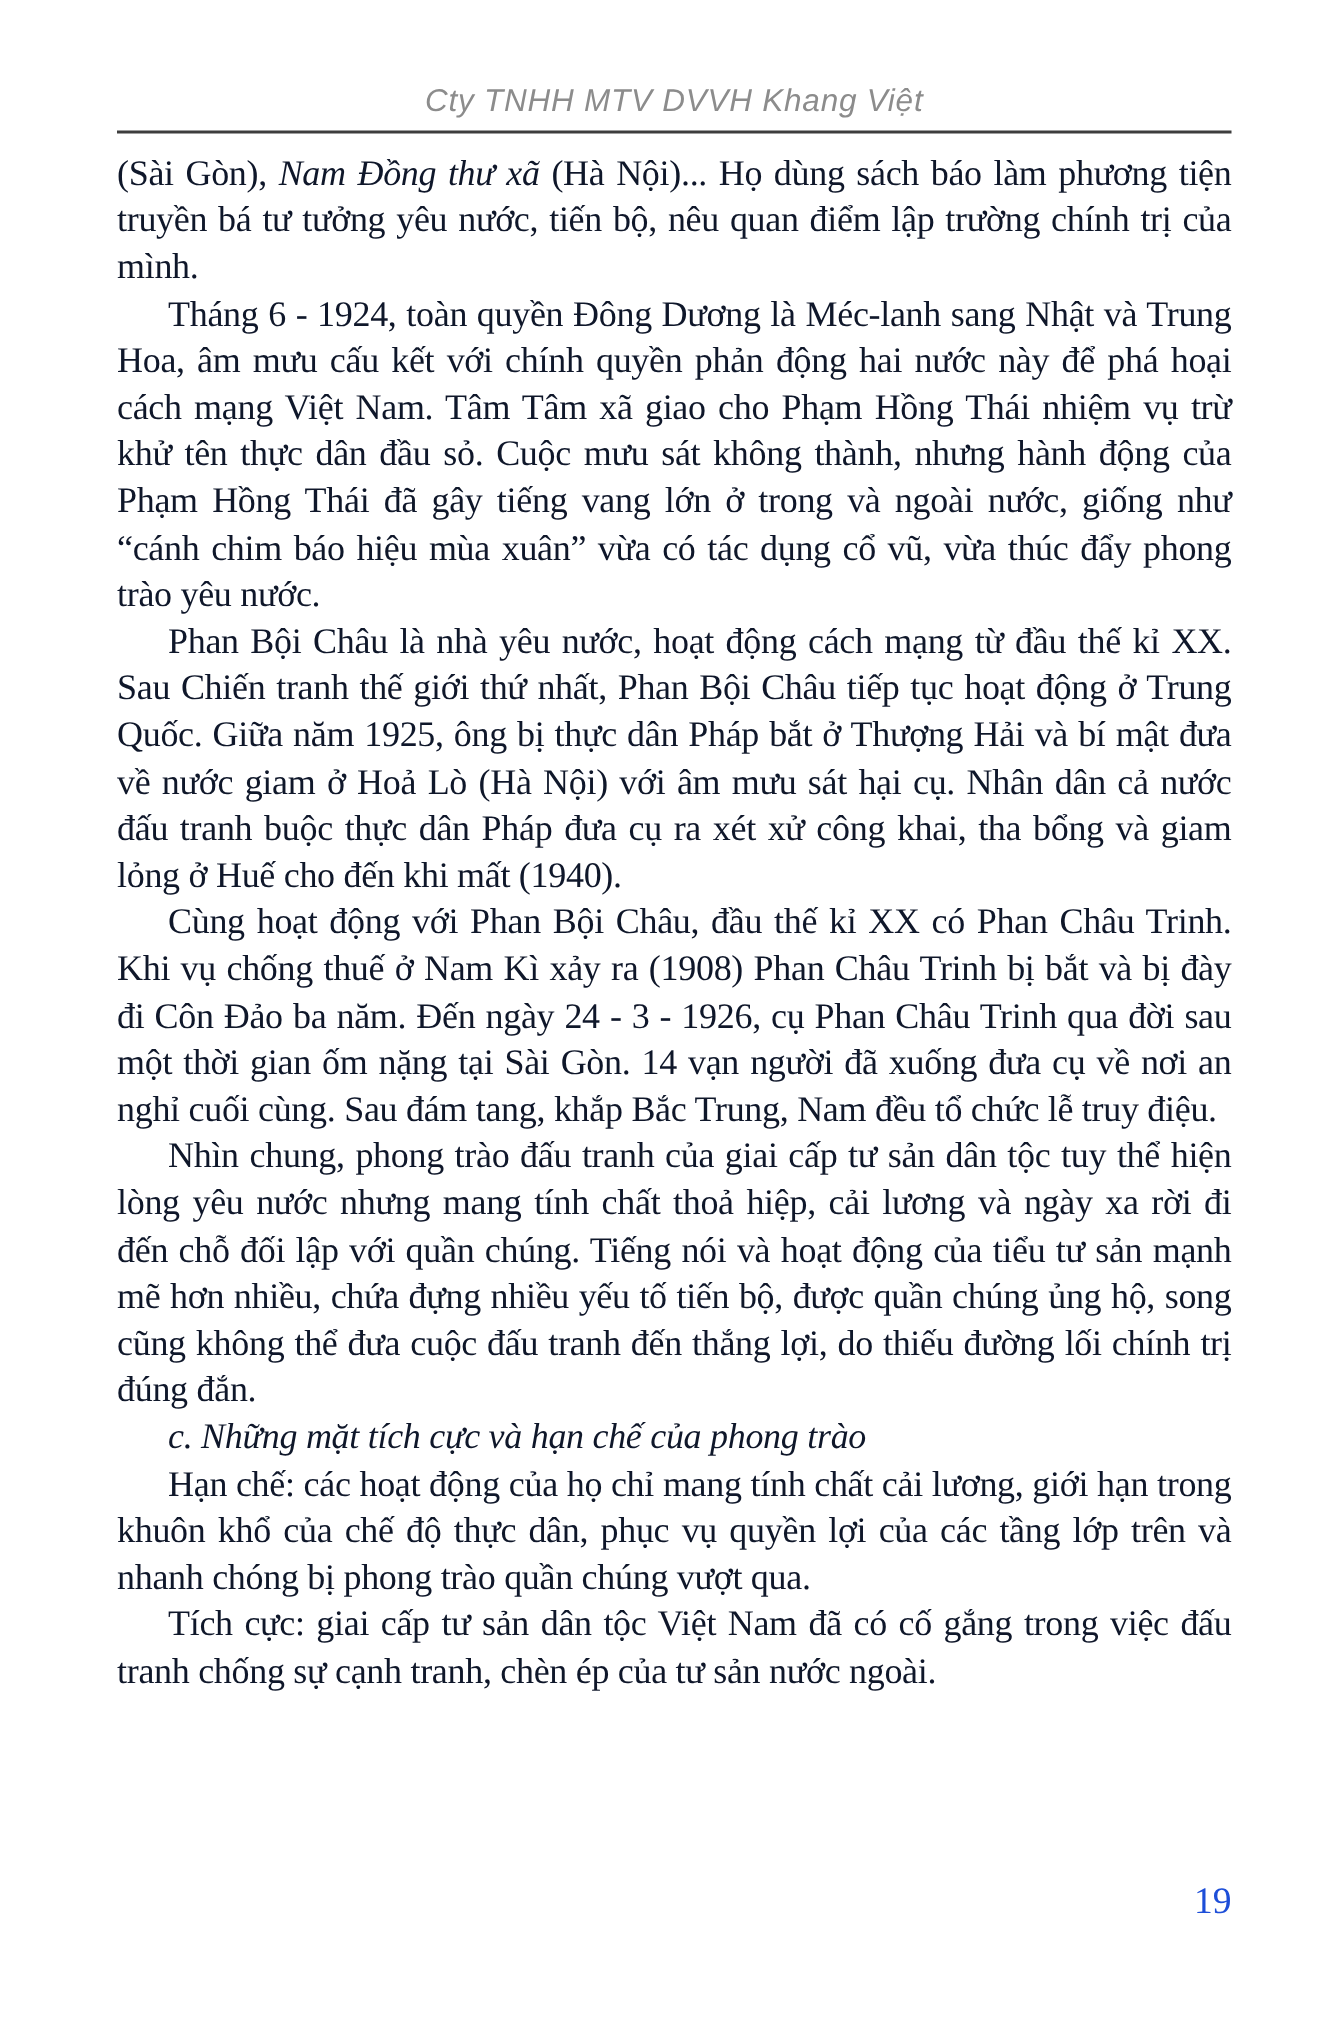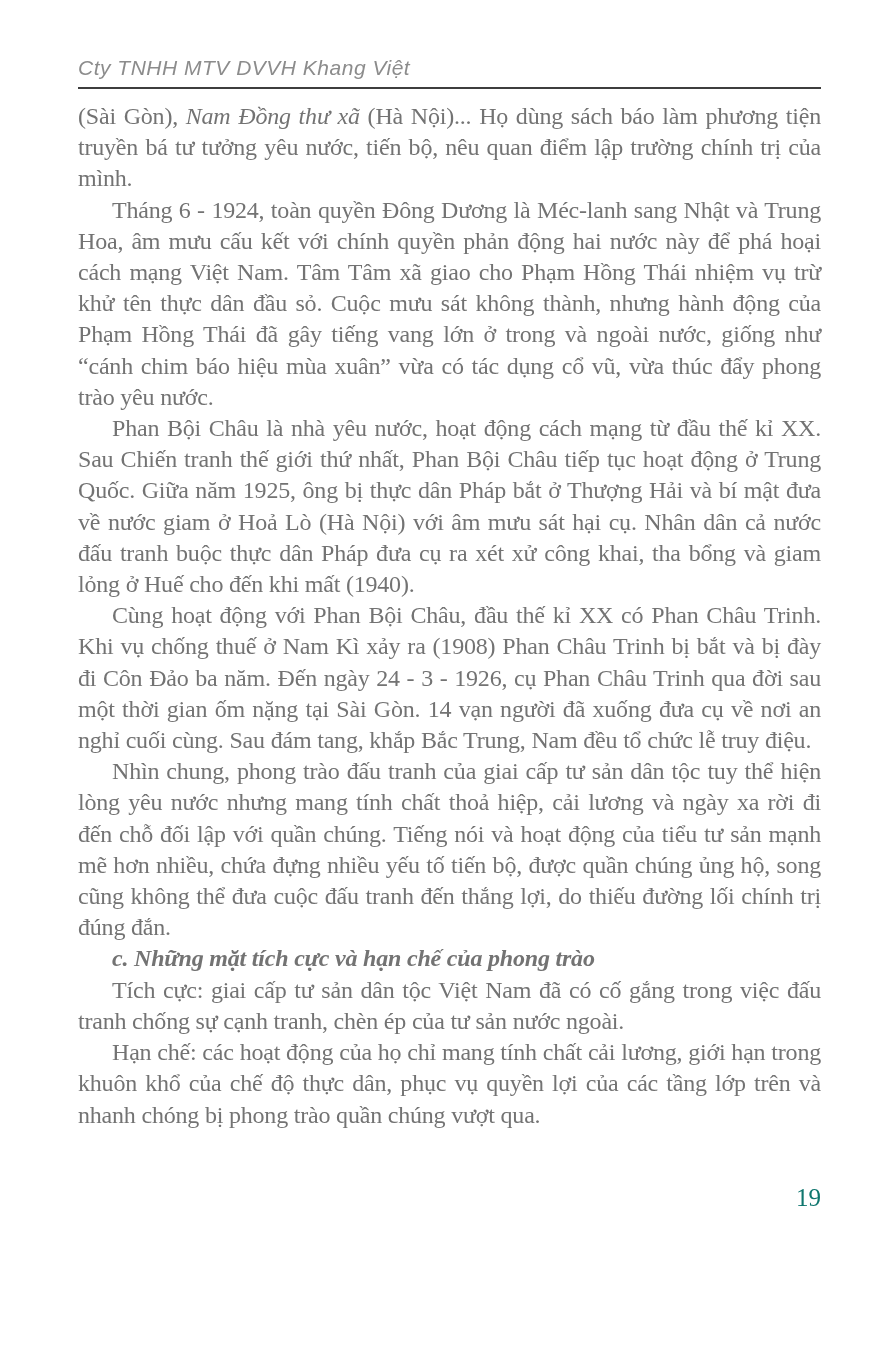--- a/index.html
+++ b/index.html
@@ -10,21 +10,21 @@
     margin: 0 auto;
     background: #ffffff;
     font-family: "Liberation Serif", serif;
     overflow: hidden;
   }
   .running-header {
     position: absolute;
     top: 56px;
     left: 78px;
     width: 743px;
-    text-align: left;
+    text-align: center;
     font-family: "Liberation Sans", sans-serif;
     font-style: italic;
     font-size: 21px;
     letter-spacing: 0.5px;
     color: #8c8c8c;
   }
   .header-rule {
     position: absolute;
     top: 87px;
     left: 78px;
@@ -33,41 +33,41 @@
     border-top: 2px solid #3d3d3d;
   }
   .body-text {
     position: absolute;
     top: 101px;
     left: 78px;
     width: 743px;
     font-size: 24px;
     line-height: 31.2px;
     letter-spacing: -0.2px;
-    color: #737373;
+    color: #0f172a;
     text-align: justify;
   }
   .body-text p { margin: 0; text-indent: 34px; }
   .body-text p.p-first { text-indent: 0; }
   .inline-italic { font-style: italic; }
   .section-heading {
-    font-weight: bold;
+    font-weight: normal;
     font-style: italic;
   }
   .sub-heading {
     font-style: italic;
   }
   .page-number {
     position: absolute;
-    top: 1184px;
+    top: 1254px;
     left: 78px;
     width: 743px;
     text-align: right;
     font-size: 25px;
-    color: #0f766e;
+    color: #1d4ed8;
   }
 </style>
 </head>
 <body>
 
 <div class="page">
 
   <div class="running-header">Cty TNHH MTV DVVH Khang Việt</div>
 
   <div class="header-rule"></div>
@@ -81,21 +81,21 @@
 
     <p>Phan Bội Châu là nhà yêu nước, hoạt động cách mạng từ đầu thế kỉ XX. Sau Chiến tranh thế giới thứ nhất, Phan Bội Châu tiếp tục hoạt động ở Trung Quốc. Giữa năm 1925, ông bị thực dân Pháp bắt ở Thượng Hải và bí mật đưa về nước giam ở Hoả Lò (Hà Nội) với âm mưu sát hại cụ. Nhân dân cả nước đấu tranh buộc thực dân Pháp đưa cụ ra xét xử công khai, tha bổng và giam lỏng ở Huế cho đến khi mất (1940).</p>
 
     <p>Cùng hoạt động với Phan Bội Châu, đầu thế kỉ XX có Phan Châu Trinh. Khi vụ chống thuế ở Nam Kì xảy ra (1908) Phan Châu Trinh bị bắt và bị đày đi Côn Đảo ba năm. Đến ngày 24 - 3 - 1926, cụ Phan Châu Trinh qua đời sau một thời gian ốm nặng tại Sài Gòn. 14 vạn người đã xuống đưa cụ về nơi an nghỉ cuối cùng. Sau đám tang, khắp Bắc Trung, Nam đều tổ chức lễ truy điệu.</p>
 
     <p>Nhìn chung, phong trào đấu tranh của giai cấp tư sản dân tộc tuy thể hiện lòng yêu nước nhưng mang tính chất thoả hiệp, cải lương và ngày xa rời đi đến chỗ đối lập với quần chúng. Tiếng nói và hoạt động của tiểu tư sản mạnh mẽ hơn nhiều, chứa đựng nhiều yếu tố tiến bộ, được quần chúng ủng hộ, song cũng không thể đưa cuộc đấu tranh đến thắng lợi, do thiếu đường lối chính trị đúng đắn.</p>
 
     <p class="section-heading">c. Những mặt tích cực và hạn chế của phong trào</p>
 
 
+    <p>Hạn chế: các hoạt động của họ chỉ mang tính chất cải lương, giới hạn trong khuôn khổ của chế độ thực dân, phục vụ quyền lợi của các tầng lớp trên và nhanh chóng bị phong trào quần chúng vượt qua.</p>
+
     <p>Tích cực: giai cấp tư sản dân tộc Việt Nam đã có cố gắng trong việc đấu tranh chống sự cạnh tranh, chèn ép của tư sản nước ngoài.</p>
-
-    <p>Hạn chế: các hoạt động của họ chỉ mang tính chất cải lương, giới hạn trong khuôn khổ của chế độ thực dân, phục vụ quyền lợi của các tầng lớp trên và nhanh chóng bị phong trào quần chúng vượt qua.</p>
 
   </div>
 
   <div class="page-number">19</div>
 
 </div>
 
 </body></html>

